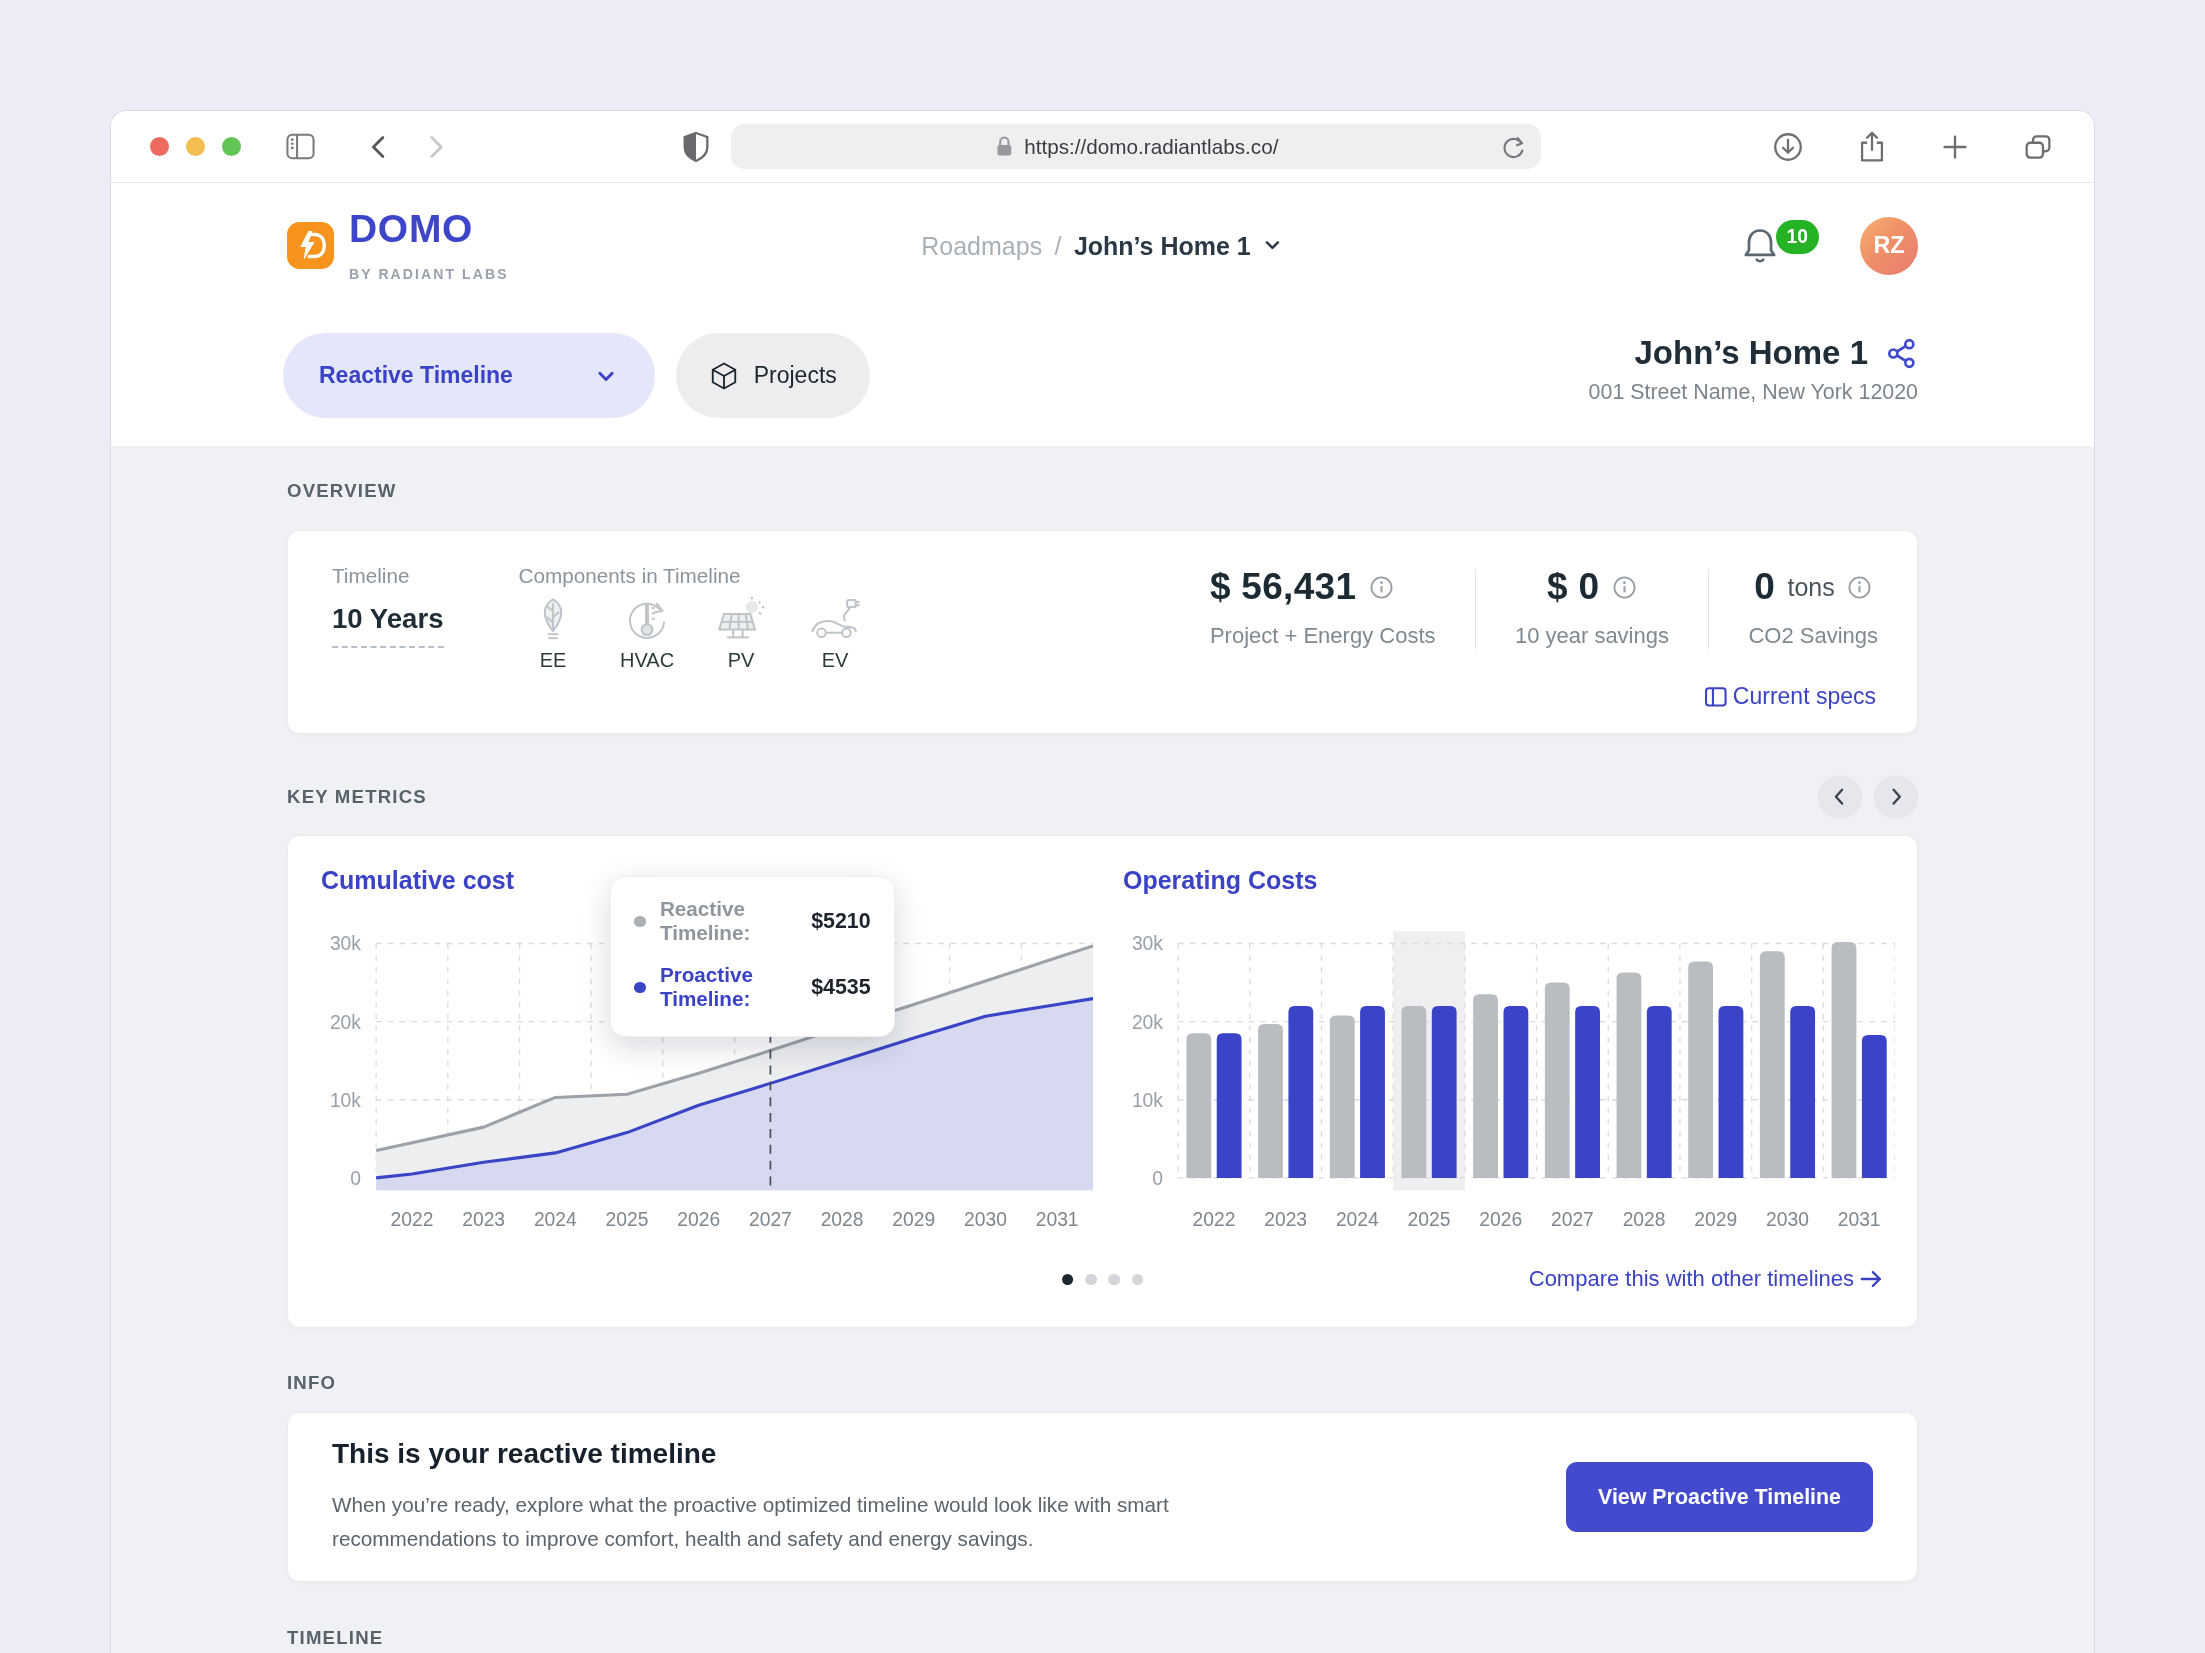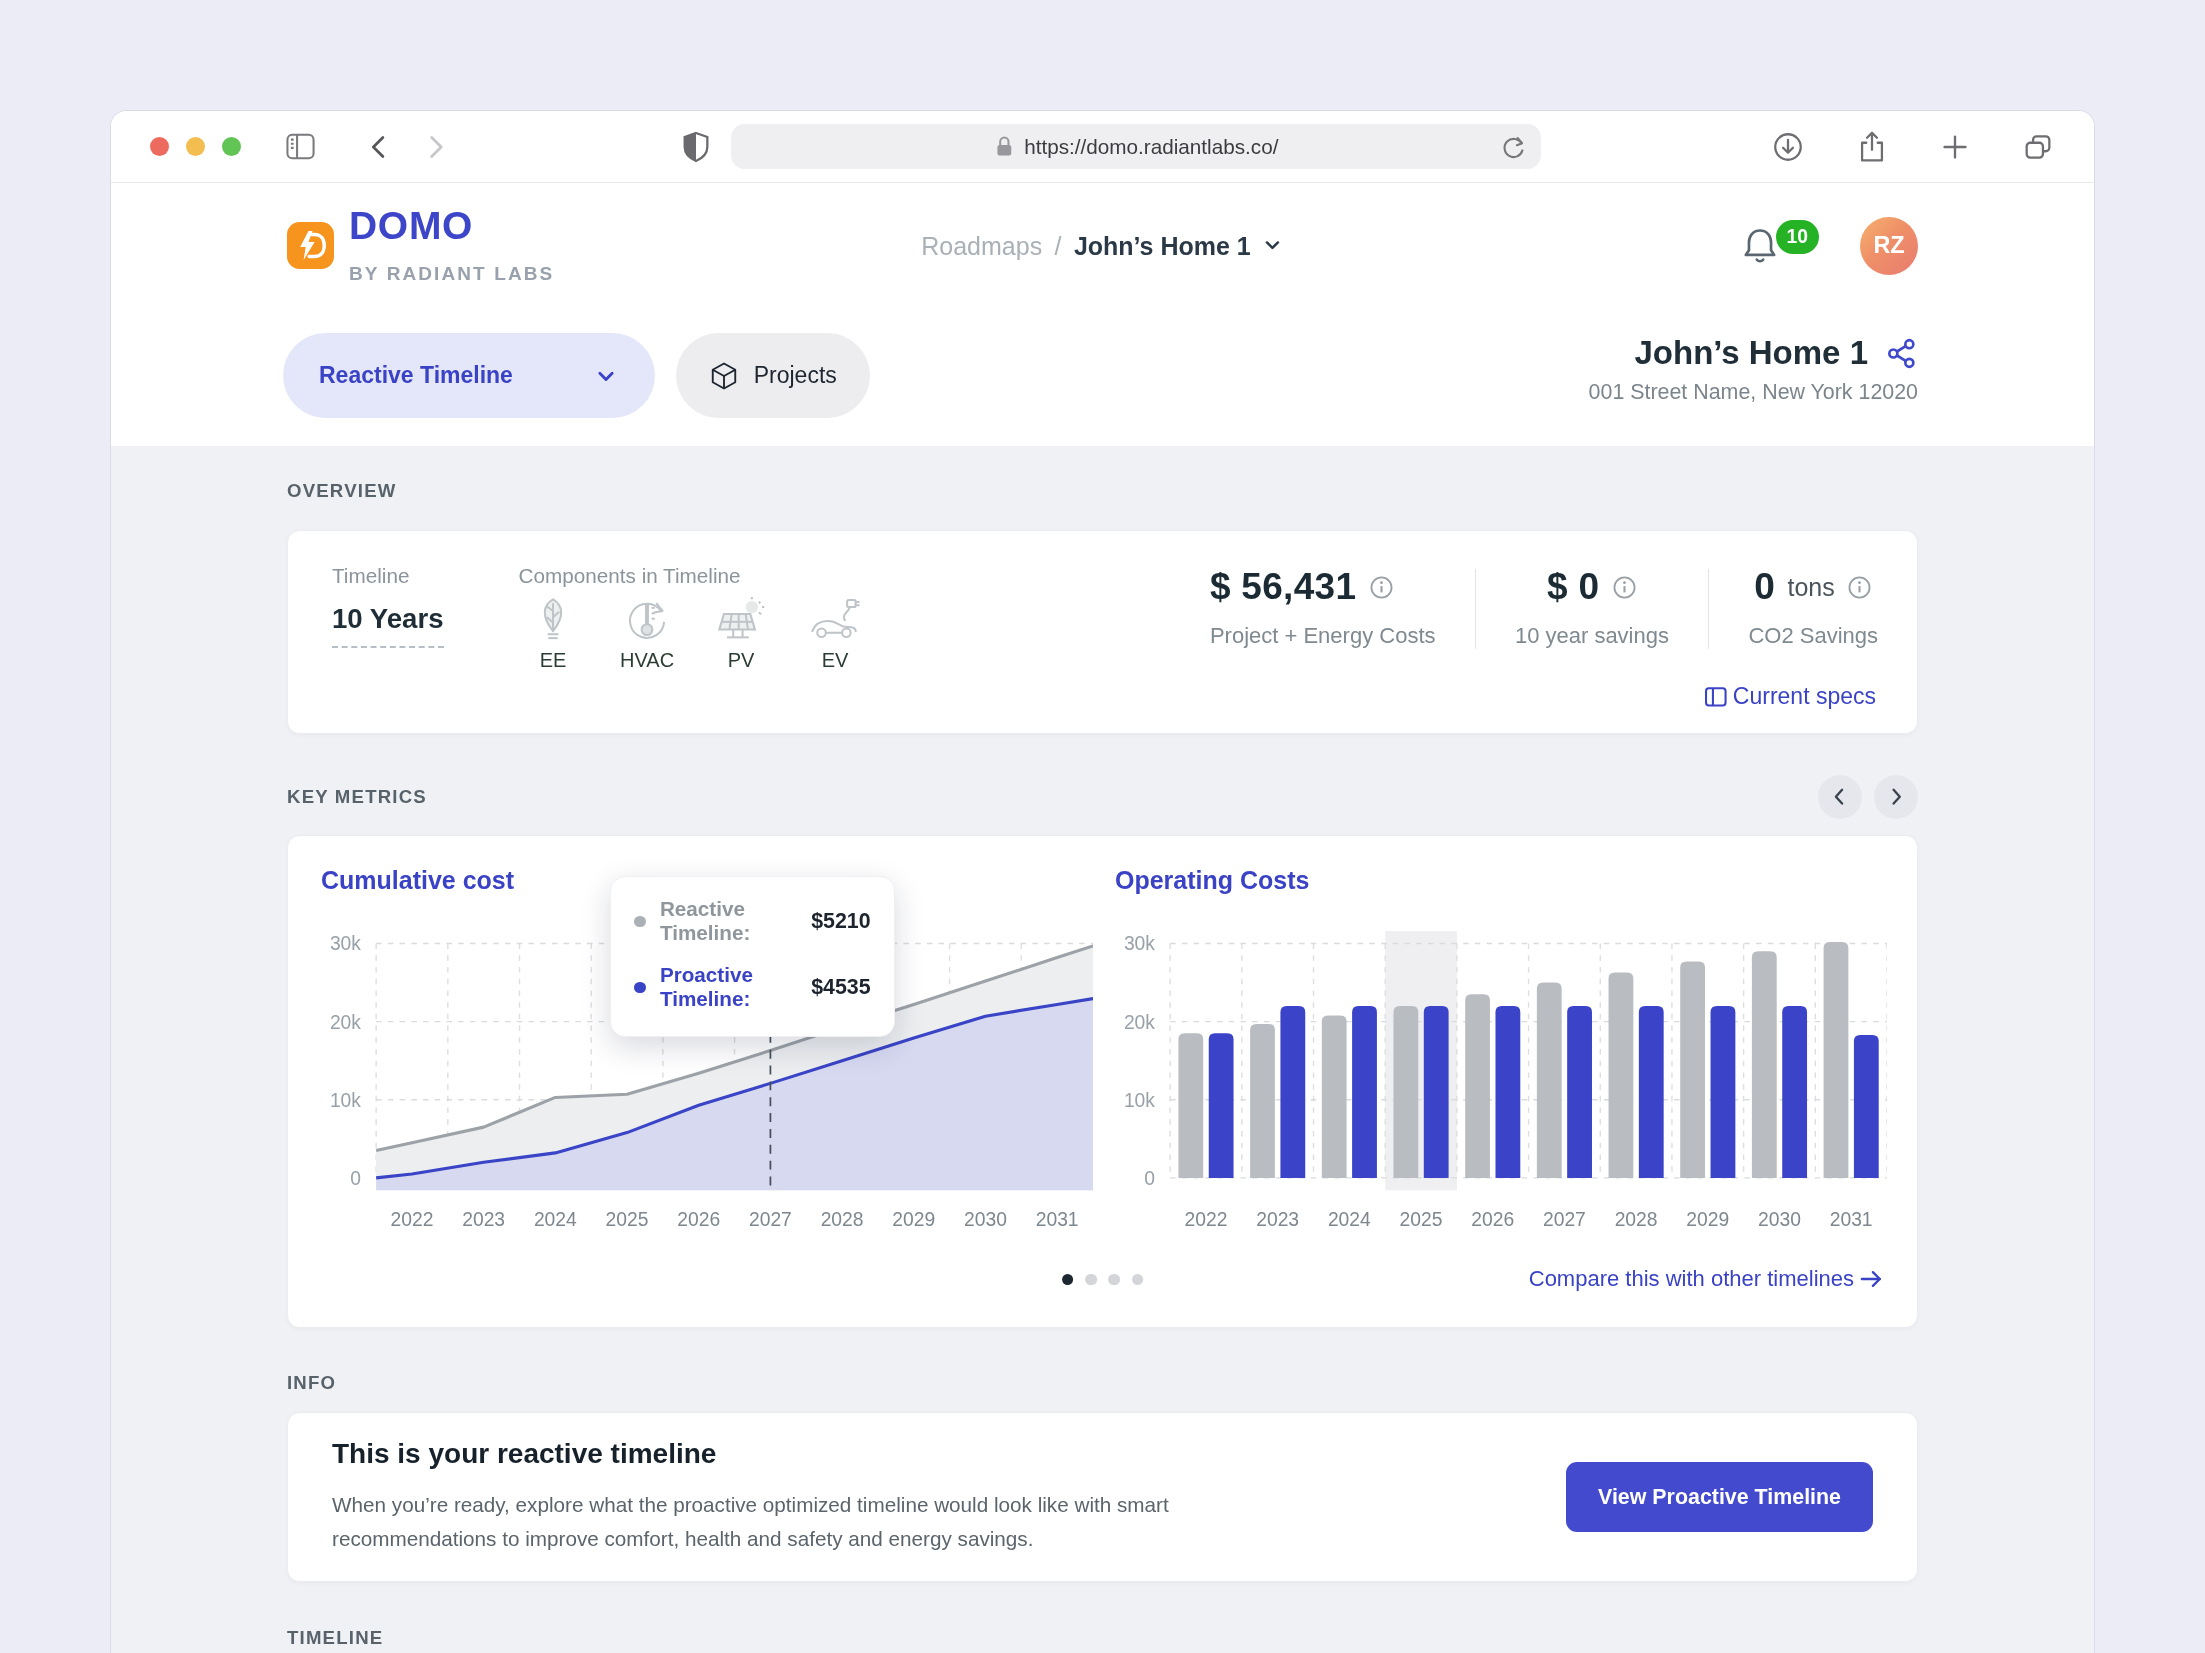--- a/index.html
+++ b/index.html
@@ -39,21 +39,21 @@
     height:125px; flex:0 0 125px; display:flex; align-items:center;
     padding:0 176px; position:relative; background:#fff;
   }
   .logo { display:flex; align-items:center; gap:15px; }
   .logo-mark {
     width:47px; height:47px; border-radius:12.4px; background:#f7941d;
     display:flex; align-items:center; justify-content:center; position:relative;
   }
   .logo-text { display:flex; flex-direction:column; }
   .logo-name { font-size:39px; font-weight:bold; color:#3d46c9; letter-spacing:0.7px; line-height:37px; }
-  .logo-sub { font-size:19px; font-weight:bold; color:#99a1ad; letter-spacing:2.1px; margin-top:19px; }
+  .logo-sub { font-size:14px; font-weight:bold; color:#99a1ad; letter-spacing:2.1px; margin-top:19px; }
   .breadcrumb {
     position:absolute; left:50%; top:50%; transform:translate(-50%,-50%);
     display:flex; align-items:center; gap:12.4px; font-size:25px; white-space:nowrap;
   }
   .crumb-parent { color:#a9b0b6; }
   .crumb-sep { color:#a9b0b6; }
   .crumb-current { color:#2b3947; font-weight:600; display:flex; align-items:center; gap:9.6px; }
   .header-right { margin-left:auto; display:flex; align-items:center; gap:41px; }
   .bell-wrap { display:flex; align-items:flex-start; position:relative; cursor:pointer; }
   .badge {
@@ -126,21 +126,21 @@
     color:#3a42c6; font-size:23px; font-weight:500; cursor:pointer;
   }
   
   .km-row { display:flex; align-items:center; margin-top:41px; }
   .km-buttons { margin-left:auto; display:flex; gap:12.4px; }
   .circle-btn {
     width:44px; height:44px; border-radius:50%; background:#e6e7ec;
     display:flex; align-items:center; justify-content:center; cursor:pointer; border:none;
   }
   .metrics-card { margin-top:16.5px; height:493px; padding:30px 33px 0 33px; position:relative; }
-  .charts-row { display:flex; gap:22px; }
+  .charts-row { display:flex; gap:30px; }
   .chart-block { width:772px; position:relative; }
   .chart-title { font-size:25px; font-weight:bold; color:#3a42c6; }
   .chart-svg { margin-top:6.9px; }
   svg text { font-family:"Liberation Sans", sans-serif; }
   .tooltip {
     position:absolute; left:289px; top:9.6px; width:285px;
     background:#fff; border:0.7px solid #f0f0f3; border-radius:15px;
     box-shadow:0 9.6px 30px rgba(20,25,60,0.16);
     padding:20.7px 23.4px 25px 23.4px; z-index:5;
   }

